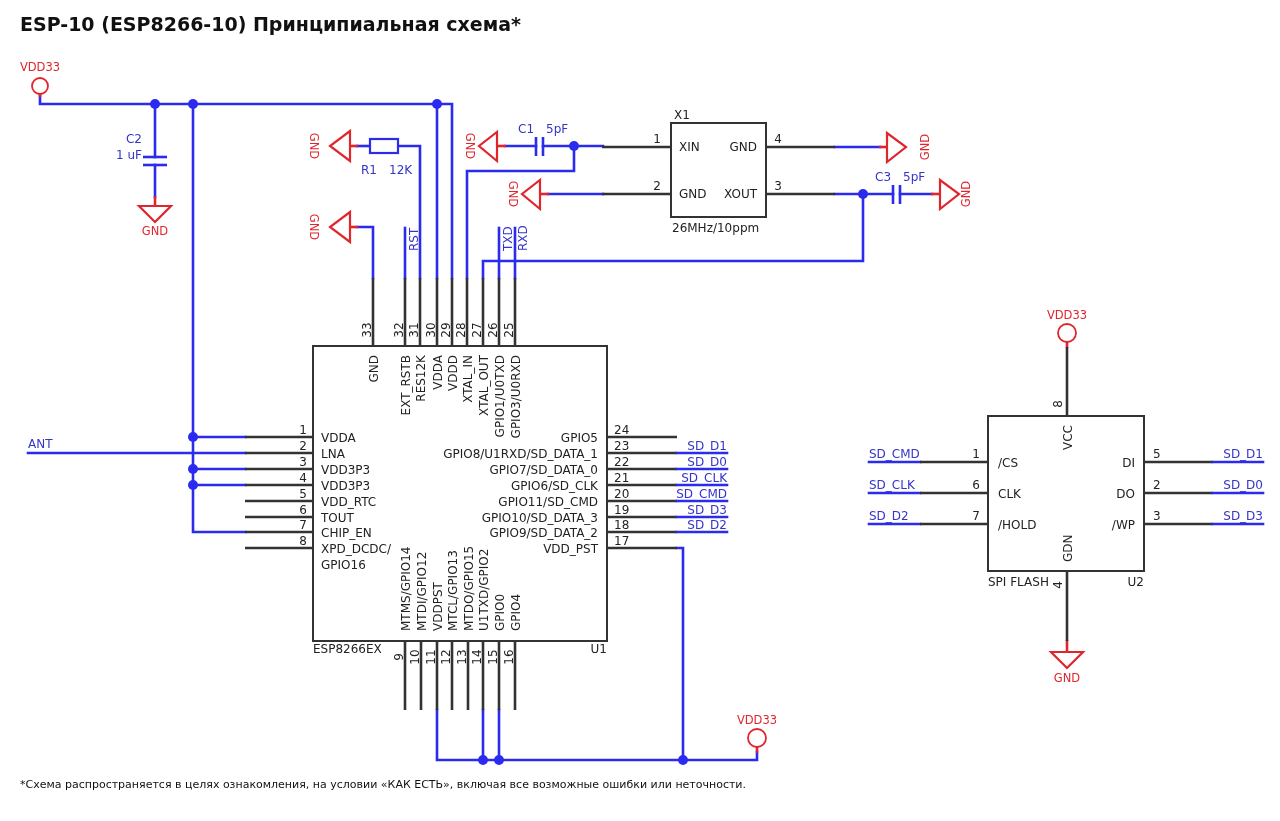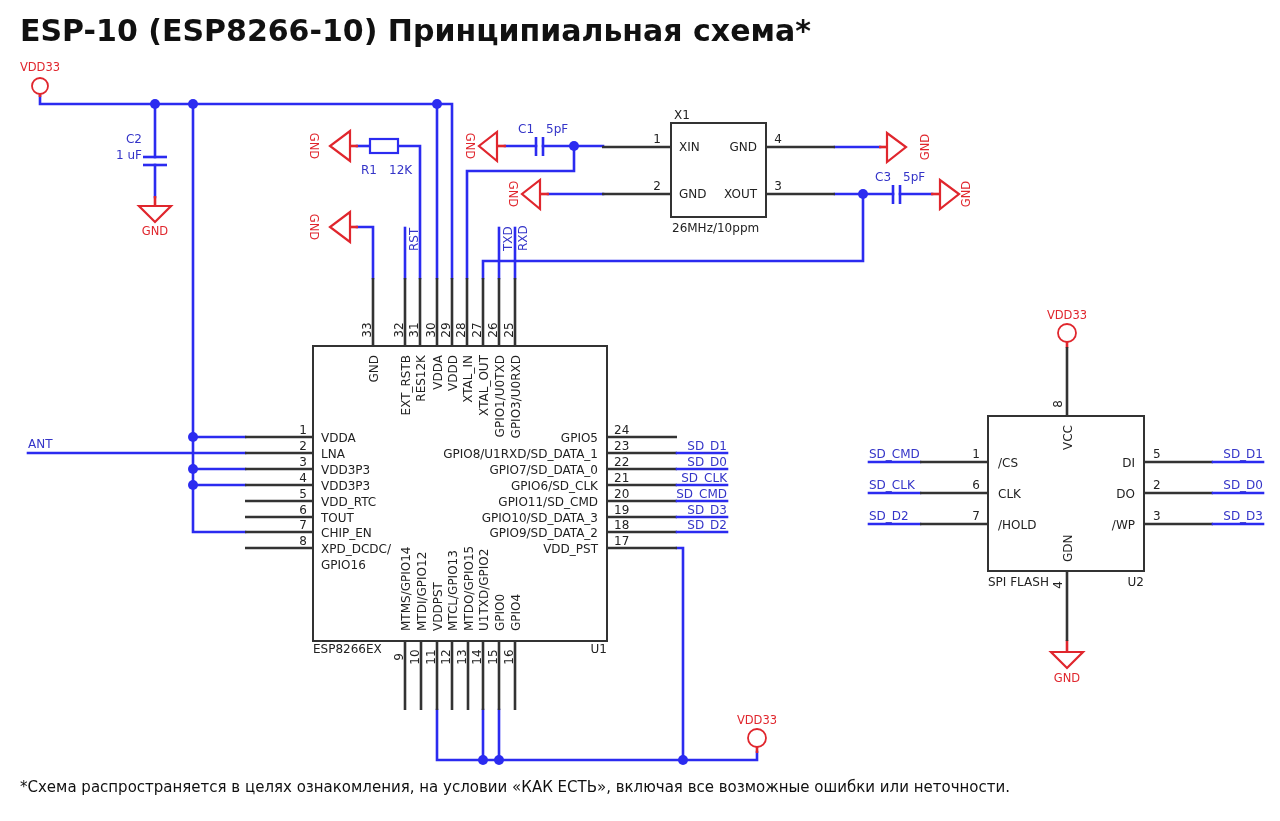--- a/index.html
+++ b/index.html
@@ -1,24 +1,24 @@
 <!DOCTYPE html>
 <html style="--wire: #2b2bf0; --label: #3434c8; --power: #e0262d;"><head>
 <meta charset="utf-8">
 <style>
   html, body { margin: 0; padding: 0; background: #ffffff; }
   body { width: 1280px; height: 821px; position: relative; overflow: hidden; }
   #title {
     position: absolute; left: 20px; top: 13px;
-    font-family: "DejaVu Sans", sans-serif; font-weight: bold; font-size: 30px;
+    font-family: "DejaVu Sans", sans-serif; font-weight: bold; font-size: 19px;
     color: #111; white-space: nowrap;
   }
   #footnote {
     position: absolute; left: 20px; top: 778px;
-    font-family: "DejaVu Sans", sans-serif; font-size: 15px; color: #111; white-space: nowrap;
+    font-family: "DejaVu Sans", sans-serif; font-size: 11px; color: #111; white-space: nowrap;
   }
   #schematic { position: absolute; left: 0; top: 0; }
   .wire { fill: none; stroke: var(--wire, #2b2bf0); stroke-width: 2.6; stroke-linecap: square; }
   .pwrwire { fill: none; stroke: var(--power, #e0262d); stroke-width: 2.6; }
   .stub { stroke: #333333; stroke-width: 2.6; }
   .body { fill: #ffffff; stroke: #333333; stroke-width: 2; }
   .dot { fill: var(--wire, #2b2bf0); }
   .plate { stroke: var(--wire, #2b2bf0); stroke-width: 2.6; }
   .res { fill: #ffffff; stroke: var(--wire, #2b2bf0); stroke-width: 2.2; }
   .gnd { fill: #ffffff; stroke: var(--power, #e0262d); stroke-width: 2.2; stroke-linejoin: miter; }

